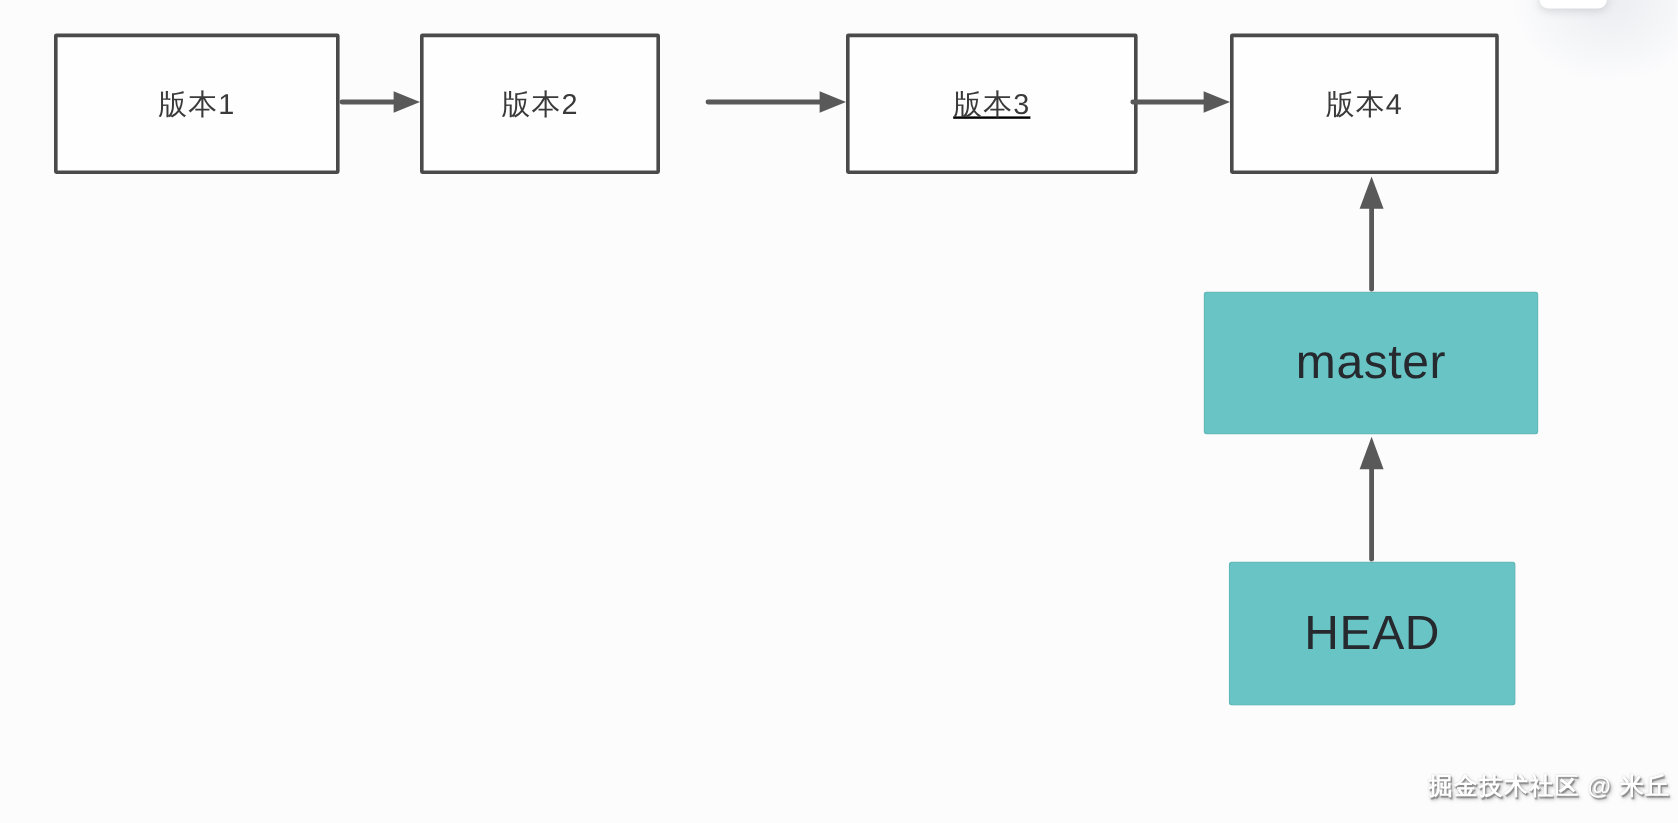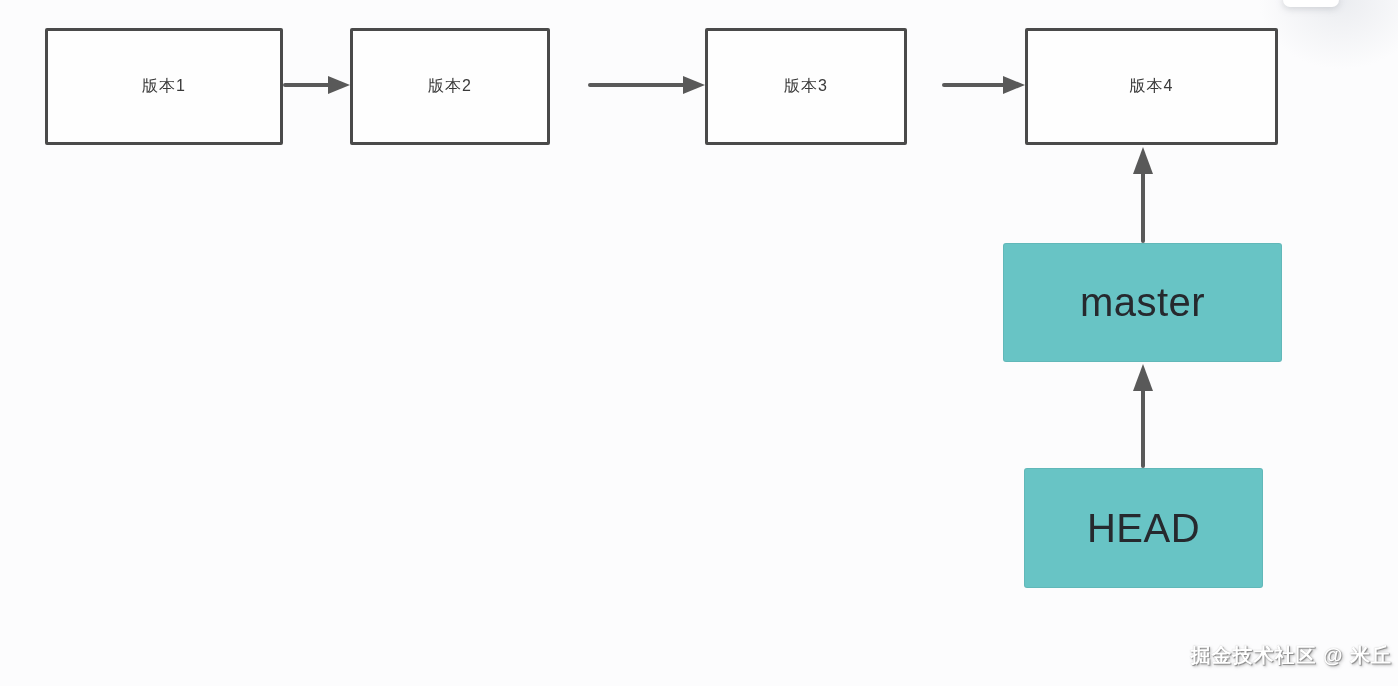--- a/index.html
+++ b/index.html
@@ -25,21 +25,21 @@
   .version-node {
     position: absolute;
     background: var(--node-fill);
     border: 3px solid var(--node-border);
     border-radius: 2px;
     display: flex;
     align-items: center;
     justify-content: center;
   }
   .version-node .label {
-    font-size: 16px;
+    font-size: 24px;
     color: var(--node-text);
     letter-spacing: 1px;
     text-align: center;
   }
   .branch-node {
     position: absolute;
     background: var(--branch-fill);
     border: 1px solid rgba(0,0,0,0.06);
     border-radius: 3px;
     display: flex;
@@ -73,22 +73,22 @@
   .head-up {
     position: absolute;
     width: 0; height: 0;
     border-left: 10px solid transparent;
     border-right: 10px solid transparent;
     border-bottom: 27px solid var(--arrow);
   }
   
   #node-v1 { left: 45px;  top: 28px; width: 238px; height: 117px; }
   #node-v2 { left: 350px; top: 28px; width: 200px; height: 117px; }
-  #node-v3 { left: 705px; top: 28px; width: 202px; height: 117px; }
-  #node-v4 { left: 1025px; top: 28px; width: 253px; height: 117px; }
+  #node-v3 { left: 705px; top: 28px; width: 243px; height: 117px; text-decoration: underline; }
+  #node-v4 { left: 1025px; top: 28px; width: 224px; height: 117px; }
   #node-master { left: 1003px; top: 243px; width: 279px; height: 119px; }
   #node-head   { left: 1024px; top: 468px; width: 239px; height: 120px; }
   
   #edge-v1-v2 .shaft-h { left: 283px; top: 83px; width: 47px; }
   #edge-v1-v2 .head-right { left: 328px; top: 76px; }
   #edge-v2-v3 .shaft-h { left: 588px; top: 83px; width: 97px; }
   #edge-v2-v3 .head-right { left: 683px; top: 76px; }
   #edge-v3-v4 .shaft-h { left: 942px; top: 83px; width: 63px; }
   #edge-v3-v4 .head-right { left: 1003px; top: 76px; }
   #edge-master-v4 .shaft-v { left: 1141px; top: 171px; height: 72px; }

